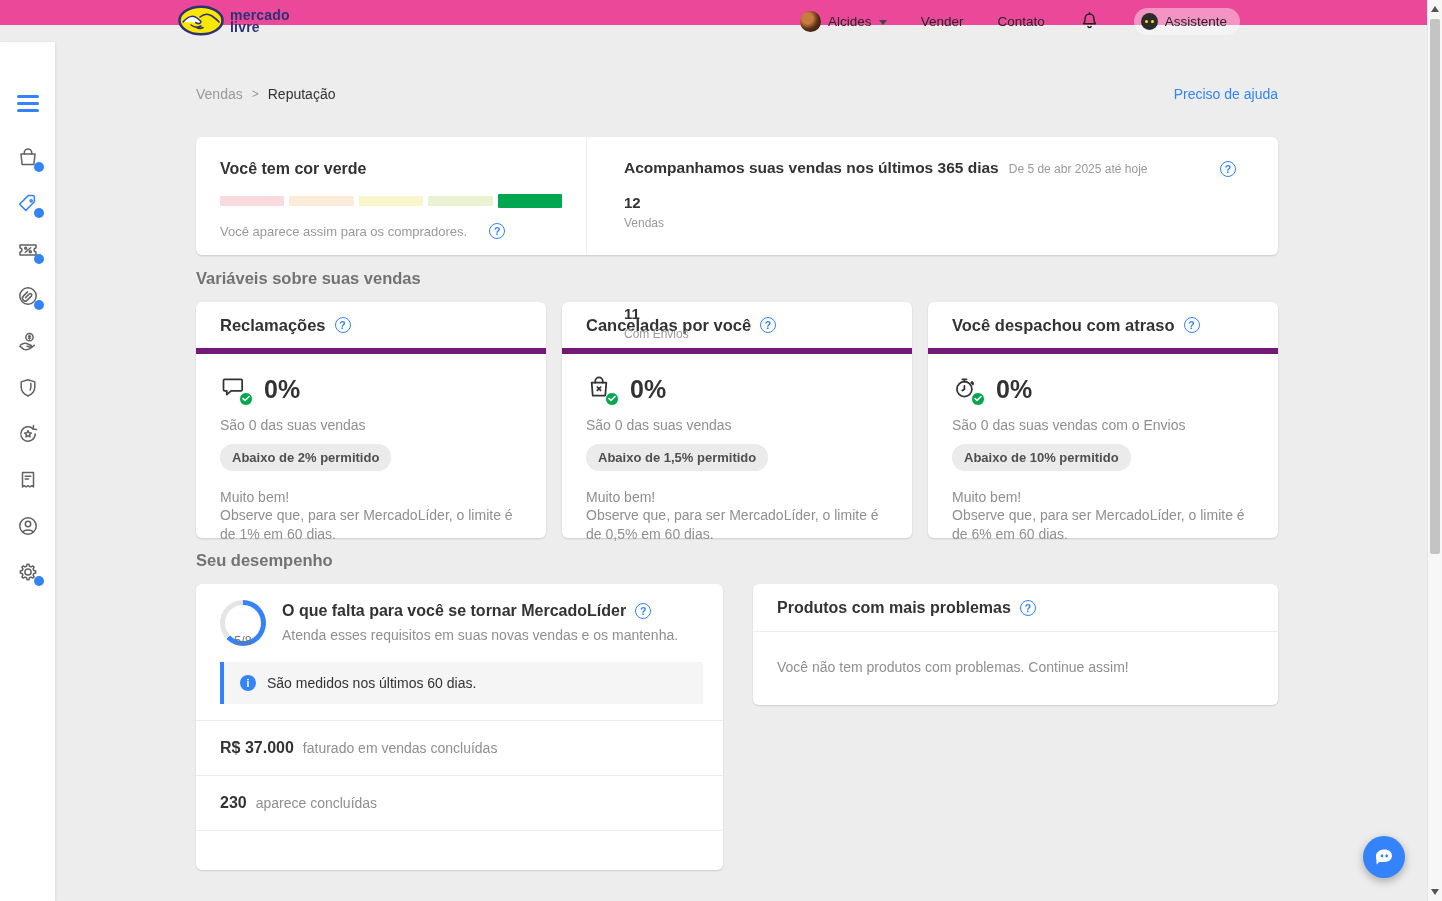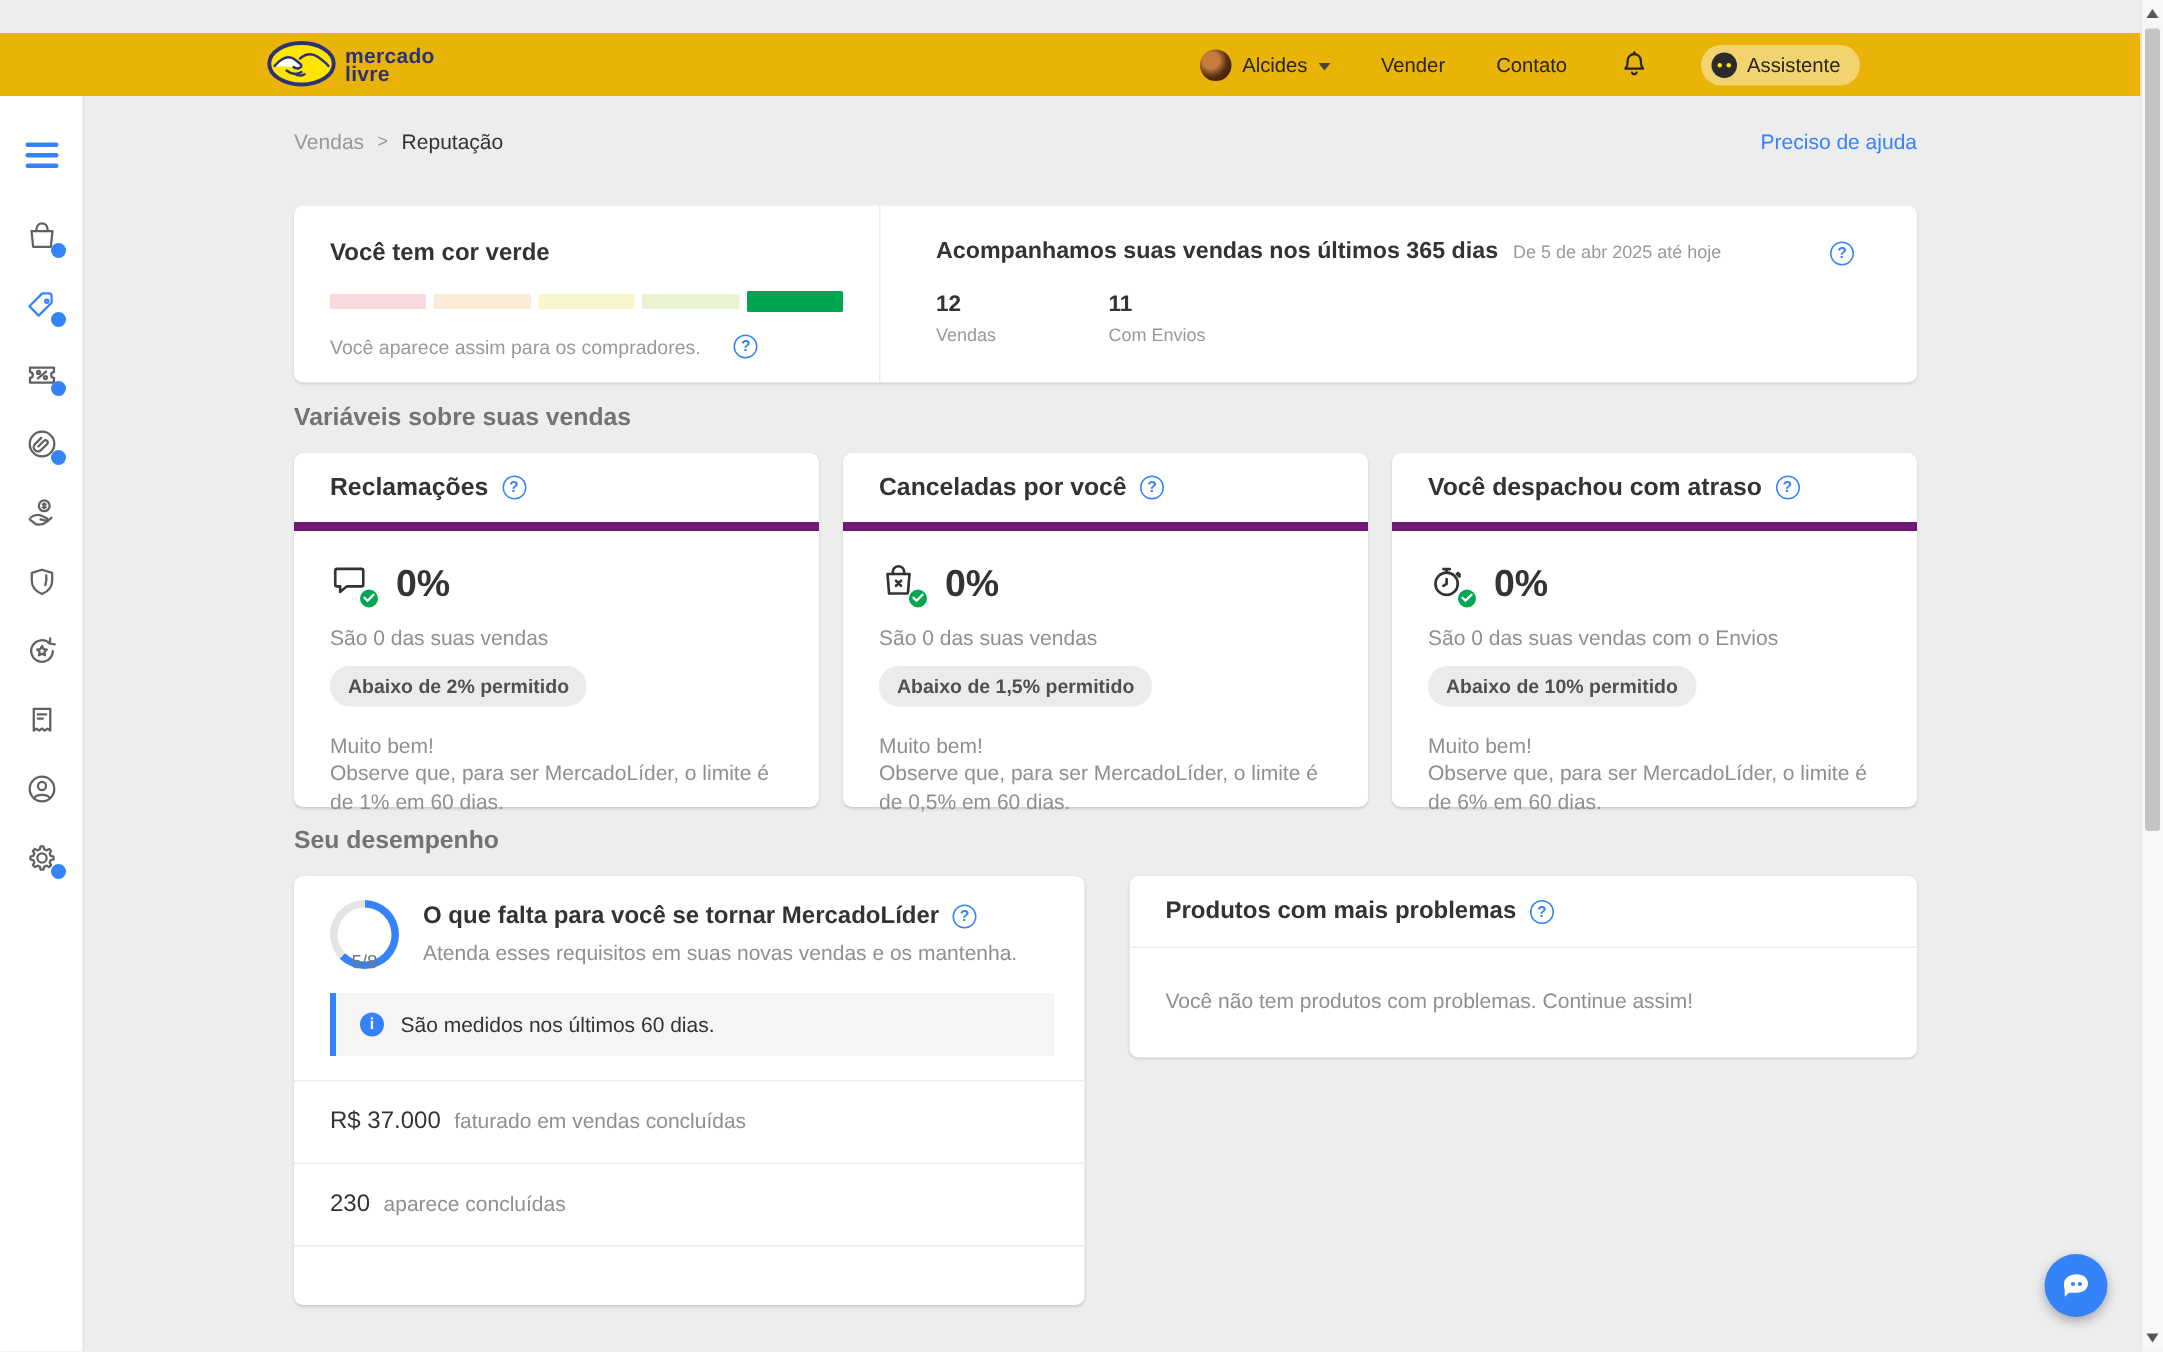--- a/index.html
+++ b/index.html
@@ -2,21 +2,21 @@
 <html><head>
 <meta charset="utf-8">
 <style>
   * { box-sizing: border-box; }
   html,body { margin:0; padding:0; }
   body {
     width:1442px; height:901px; overflow:hidden; position:relative;
     background:#ededed; font-family:"Liberation Sans", sans-serif; color:#333;
   }
   
-  .topbar { position:absolute; top:0; left:0; width:1442px; height:42px; background:#eab308; z-index:6;margin-top:22px; }
+  .topbar { position:absolute; top:0; left:0; width:1442px; height:25px; background:#ec4899; z-index:6; }
   .logo { position:absolute; left:178px; top:5px; display:flex; align-items:center; gap:6px; cursor:pointer; }
   .logo-text { color:#2D3277; font-weight:800; font-size:14px; line-height:12px; letter-spacing:.2px; }
   .topnav { position:absolute; right:202px; top:0; height:42px; display:flex; align-items:center; gap:34px; font-size:13.5px; color:#262626; }
   .usr { display:flex; align-items:center; gap:7px; cursor:pointer; }
   .avatar { width:21px; height:21px; border-radius:50%;
     background: radial-gradient(circle at 35% 35%, #c77b3f 0 28%, #5a3014 55%, #1d0f06 100%); }
   .caret { width:0; height:0; border-left:4px solid transparent; border-right:4px solid transparent; border-top:5px solid #444; margin-top:2px; }
   .navlink { cursor:pointer; }
   .bell { cursor:pointer; display:flex; }
   .chip { display:flex; align-items:center; gap:7px; background:rgba(255,255,255,.42); border-radius:14px; padding:5px 13px 5px 7px; cursor:pointer; font-size:13.5px; }
@@ -50,21 +50,21 @@
   .rep-left { width:391px; padding:23px 24px; border-right:1px solid #ededed; }
   .rep-title { font-size:16px; font-weight:700; color:#333; }
   .rep-bars { display:flex; gap:5px; margin-top:16px; align-items:center; height:14px; }
   .rep-bar { width:69px; height:10px; border-radius:1px; }
   .rep-bar.active { height:14px; }
   .rep-caption { margin-top:15px; font-size:13px; color:#999; display:flex; align-items:center; gap:22px; }
   .rep-right { flex:1; padding:22px 24px 22px 37px; position:relative; }
   .sales-titlerow { display:flex; align-items:baseline; gap:10px; }
   .sales-title { font-size:15.5px; font-weight:700; color:#333; }
   .sales-period { font-size:12px; color:#999; }
-  .metrics { display:flex; gap:75px; margin-top:17px; }
+  .metrics { display:flex; gap:75px; margin-top:17px;flex-direction:column; }
   .metric-value { font-size:15px; font-weight:700; color:#333; }
   .metric-label { font-size:12px; color:#999; margin-top:5px; }
   .rep-right .help { position:absolute; right:42px; top:24px; }
 
   .help { width:16px; height:16px; border:1.5px solid #3483FA; border-radius:50%; color:#3483FA;
     font-size:10.5px; font-weight:700; display:inline-flex; align-items:center; justify-content:center; cursor:pointer; flex:none; }
 
   .section-title { font-size:16.5px; color:#737373; }
 
   
@@ -92,21 +92,21 @@
     display:flex; align-items:center; justify-content:center; }
   .ring::after { content:""; position:absolute; inset:5px; background:#fff; border-radius:50%; }
   .ring span { position:relative; z-index:1; font-size:12.5px; color:#73777a;margin-top:36px; }
   .perf-title { display:flex; align-items:center; gap:9px; font-size:16px; font-weight:700; color:#333; margin-top:2px; }
   .perf-sub { margin-top:7px; font-size:14px; color:#8f8f8f; }
   .banner { margin:2px 20px 16px 24px; background:#f5f5f5; border-left:4px solid #3483FA;
     padding:13px 16px; display:flex; align-items:center; gap:11px; font-size:14px; color:#333; }
   .info-ic { width:16px; height:16px; border-radius:50%; background:#3483FA; color:#fff; font-size:10.5px;
     font-weight:700; display:flex; align-items:center; justify-content:center; flex:none; font-style:normal; }
   .perf-itemrow { border-top:1px solid #ededed; padding:18px 24px; display:flex; align-items:baseline; gap:9px; cursor:pointer; }
-  .perf-val { font-size:16px; font-weight:400; color:#333;text-align:center; }
+  .perf-val { font-size:16px; font-weight:700; color:#333;text-align:center; }
   .perf-lab { font-size:14px; color:#8f8f8f; }
   .perf-stub { border-top:1px solid #ededed; height:40px; }
 
   .prod-card { width:525px; }
   .prod-header { display:flex; align-items:center; gap:9px; padding:15px 24px 14px; border-bottom:1px solid #ededed;
     font-size:16px; font-weight:700; color:#333; }
   .prod-body { padding:27px 24px 30px; font-size:14px; color:#8f8f8f; }
 
   
   .fab { position:absolute; left:1363px; top:836px; width:42px; height:42px; border-radius:50%;

